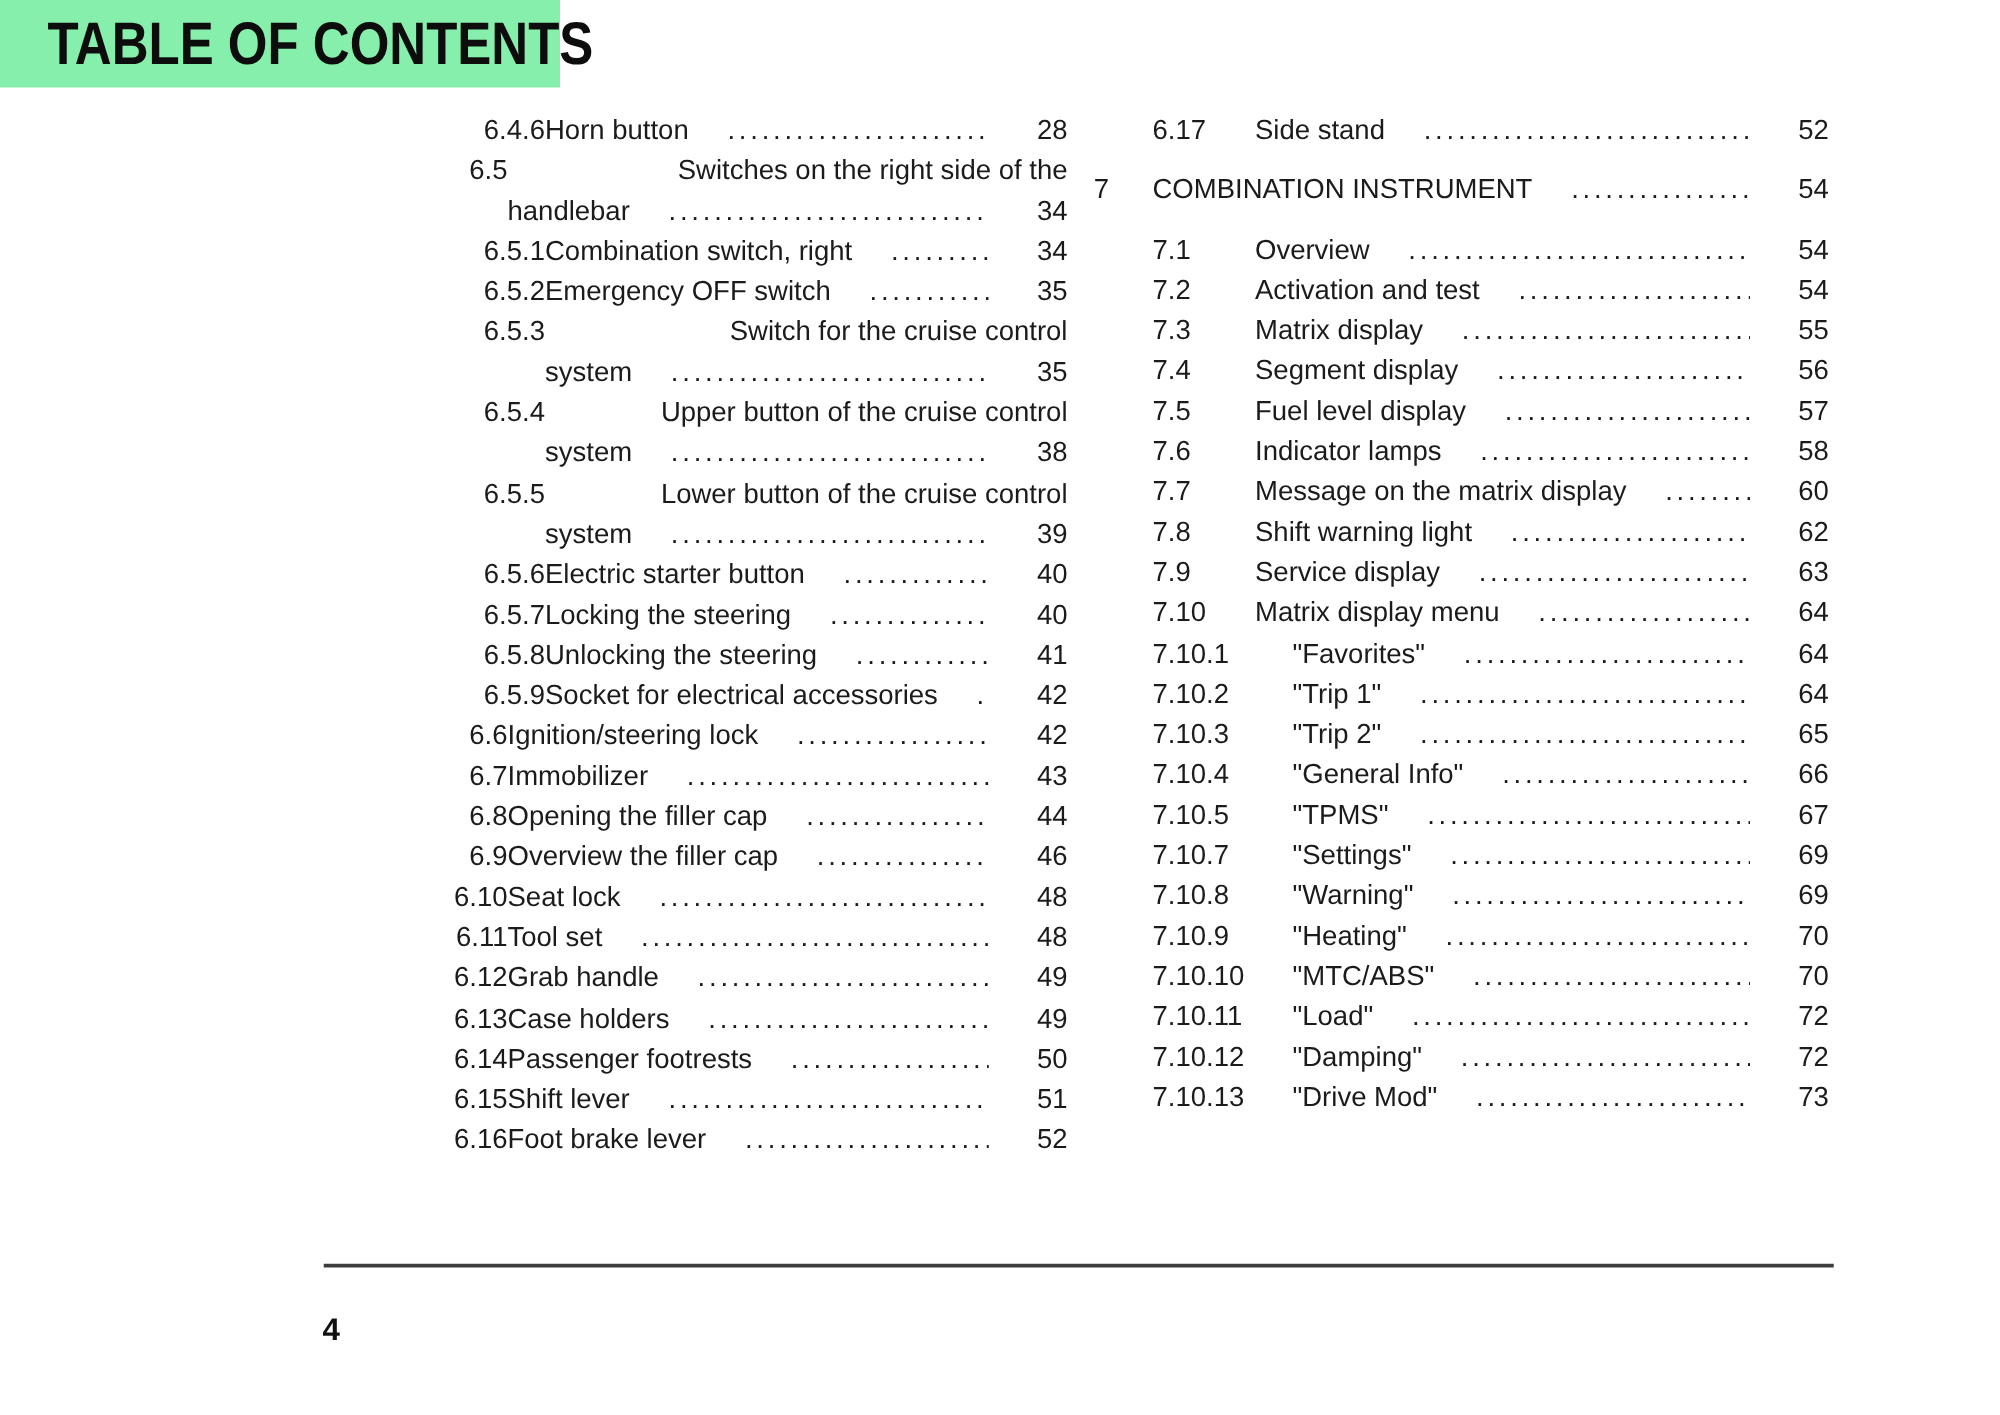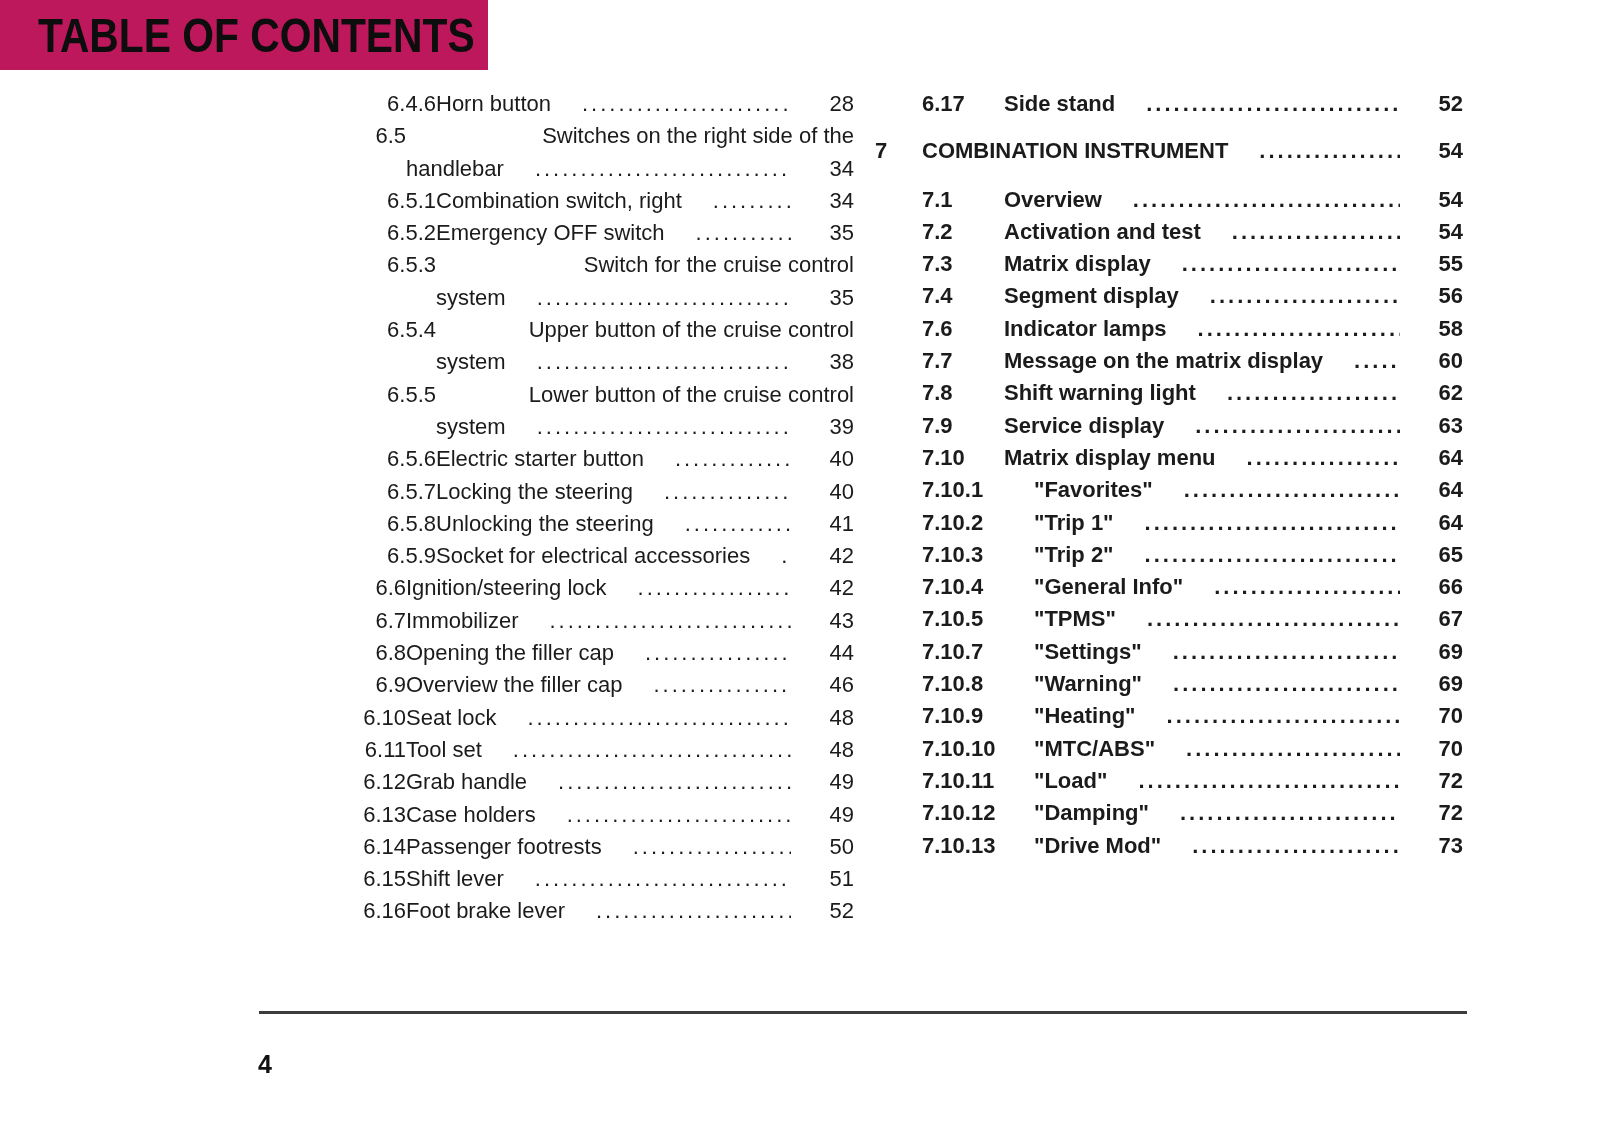--- a/index.html
+++ b/index.html
@@ -11,22 +11,22 @@
     background: #ffffff;
     font-family: "Liberation Sans", "DejaVu Sans", sans-serif;
     color: #1b1b1b;
     overflow: hidden;
   }
 
   
   .header-bar {
     position: absolute;
     left: 0; top: 0;
-    width: 488px; height: 70px;
-    background: #be185d;
+    width: 448px; height: 70px;
+    background: #86efac;
     display: flex;
     align-items: center;
   }
   .header-title {
     display: inline-block;
     margin-left: 38px;
     font-size: 48px;
     font-weight: bold;
     color: #0d0d0d;
     letter-spacing: 0px;
@@ -43,21 +43,21 @@
     line-height: 32.3px;
   }
   #col-left  { left: 324px; width: 530px; text-align: right; }
   #col-right { left: 875px; width: 588px; }
 
   .toc-row { display: flex; align-items: flex-start; }
   .toc-row .num { flex: 0 0 auto; }
   .toc-row.level-1 .num { width: 47px; }
   .toc-row.level-2 .num { width: 82px; }
   .toc-row.level-3 .num { width: 112px; }
-  #col-right .toc-row { padding-left: 47px; font-weight: bold; }
+  #col-right .toc-row { padding-left: 47px; }
   #col-right .toc-row.level-1 { padding-left: 0; margin-top: 15px; margin-bottom: 16px; }
 
   .toc-row .body { flex: 1 1 auto; min-width: 0; display: block; }
   .tline { display: block; white-space: nowrap; gap: 27px; }
   .tline.last { display: flex; align-items: baseline; }
   .ttext { flex: 0 0 auto; white-space: pre; }
   .leader {
     flex: 1 1 auto;
     min-width: 6px;
     overflow: hidden;
@@ -375,20 +375,30 @@
         <span class="num">7.4</span>
         <span class="body">
           <span class="tline last">
             <span class="ttext">Segment display</span>
             <span class="leader"></span>
             <span class="pagenum">56</span>
           </span>
         </span>
       </div>
       <div class="toc-row level-2">
+        <span class="num">7.5</span>
+        <span class="body">
+          <span class="tline last">
+            <span class="ttext">Fuel level display</span>
+            <span class="leader"></span>
+            <span class="pagenum">57</span>
+          </span>
+        </span>
+      </div>
+      <div class="toc-row level-2">
         <span class="num">7.6</span>
         <span class="body">
           <span class="tline last">
             <span class="ttext">Indicator lamps</span>
             <span class="leader"></span>
             <span class="pagenum">58</span>
           </span>
         </span>
       </div>
       <div class="toc-row level-2">

